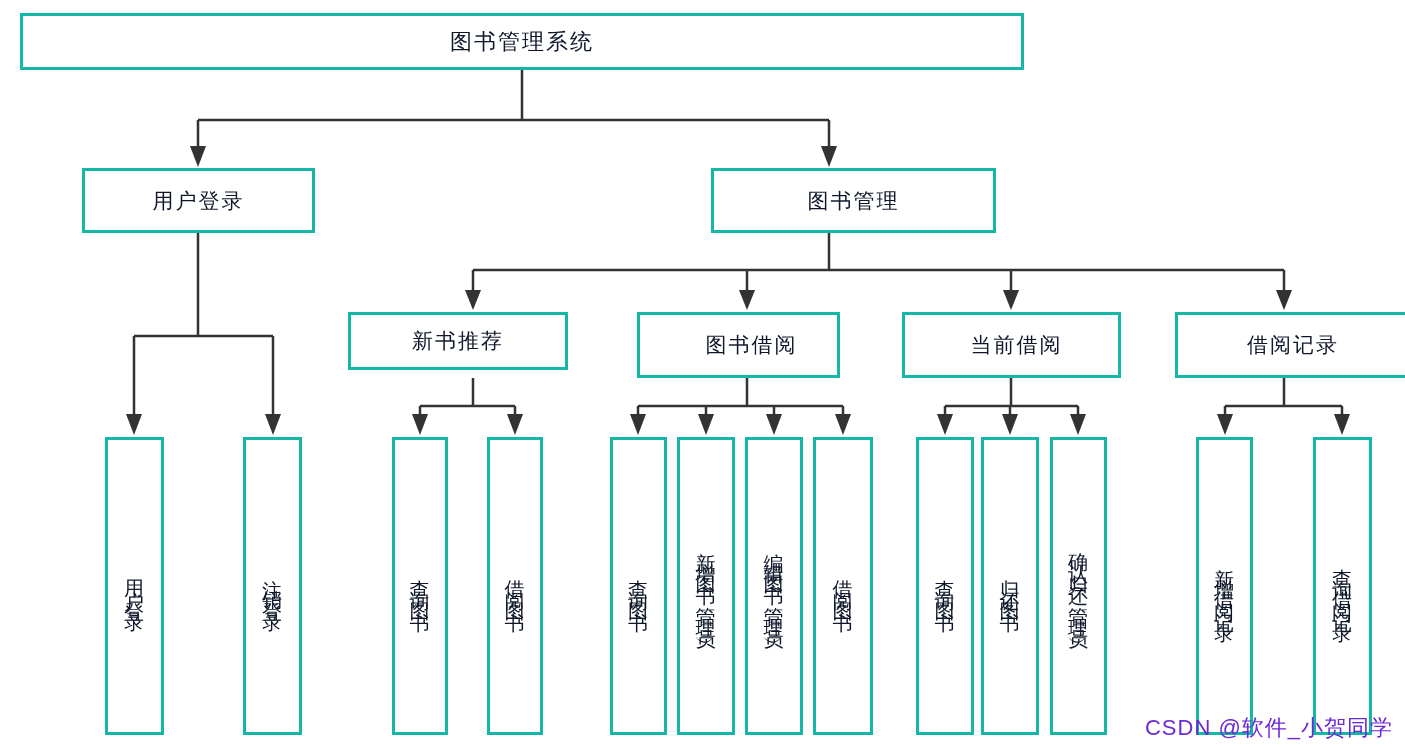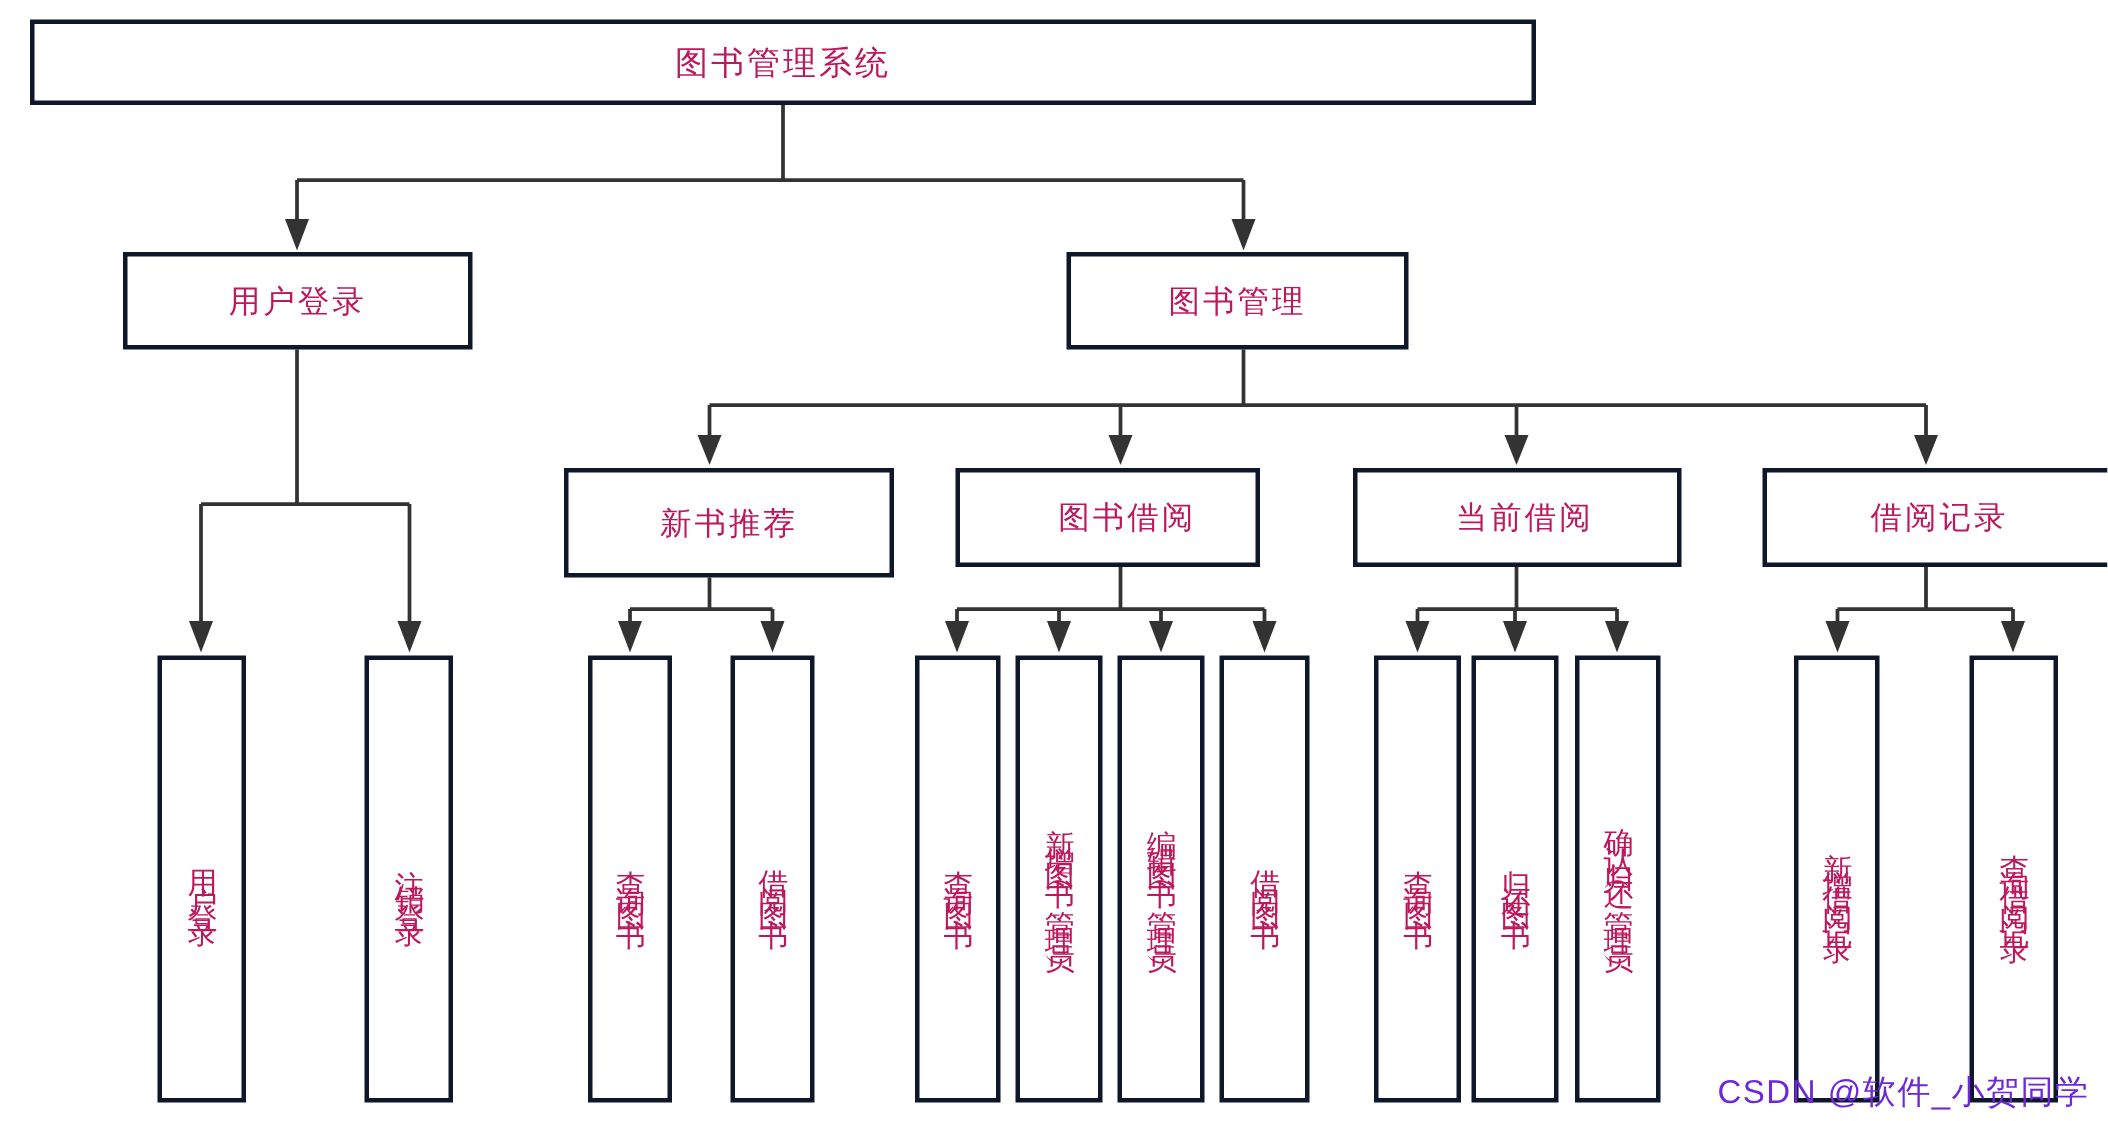--- a/index.html
+++ b/index.html
@@ -13,22 +13,22 @@
   }
   svg.connectors {
     position: absolute;
     left: 0; top: 0;
     width: 1405px; height: 747px;
   }
   .box, .vbox {
     position: absolute;
     box-sizing: border-box;
     background: #ffffff;
-    border: 3px solid #0f172a;
-    color: #be185d;
+    border: 3px solid #14b8a6;
+    color: #0f172a;
     display: flex;
     align-items: center;
     justify-content: center;
     text-align: center;
   }
   .box {
     font-size: 21px;
     letter-spacing: 2px;
   }
   .box.root { font-size: 22px; }
@@ -46,22 +46,22 @@
     right: 12px;
     bottom: 4px;
     font-size: 22px;
     color: #6d28d9;
     letter-spacing: 1px;
   }
 
   
   .n-root { left: 20px;  top: 13px;  width: 1004px; height: 57px; }
   .n-l2a  { left: 82px;  top: 168px; width: 233px;  height: 65px; }
-  .n-l2b  { left: 711px; top: 168px; width: 228px;  height: 65px; }
-  .n-l3a  { left: 376px; top: 312px; width: 220px;  height: 73px; }
+  .n-l2b  { left: 711px; top: 168px; width: 285px;  height: 65px; }
+  .n-l3a  { left: 348px; top: 312px; width: 220px;  height: 58px; }
   .n-l3b  { left: 637px; top: 312px; width: 203px;  height: 66px; padding-left: 26px; }
   .n-l3c  { left: 902px; top: 312px; width: 219px;  height: 66px; padding-left: 10px; }
   .n-l3d  { left: 1175px;top: 312px; width: 236px;  height: 66px; }
 
   
   .n-g1a { left: 105px;  width: 59px; }
   .n-g1b { left: 243px;  width: 59px; }
   .n-g2a { left: 392px;  width: 56px; }
   .n-g2b { left: 487px;  width: 56px; }
   .n-g3a { left: 610px;  width: 57px; }

